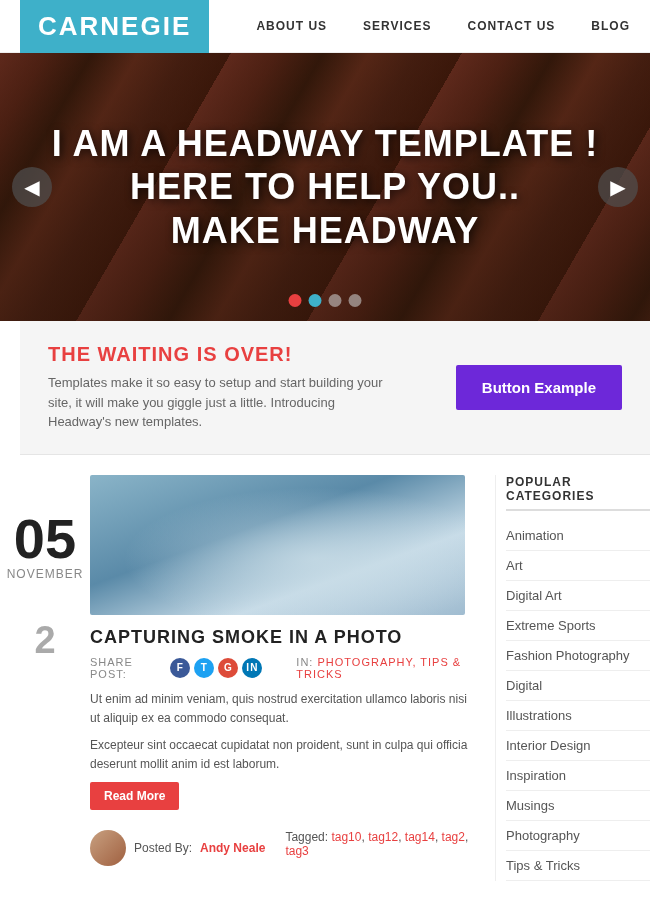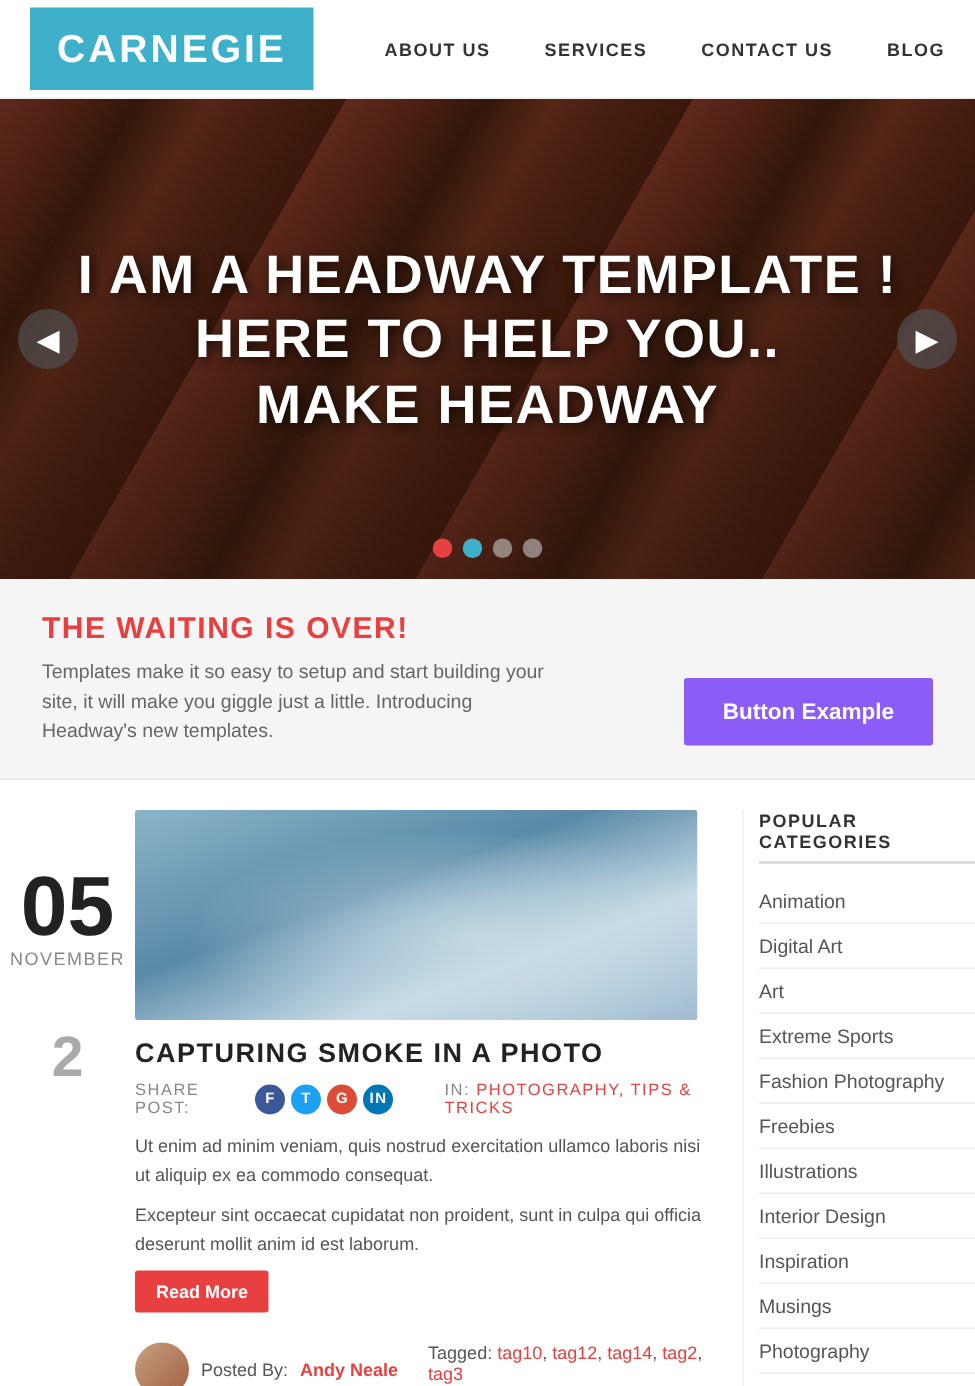--- a/index.html
+++ b/index.html
@@ -4,21 +4,21 @@
   <style>
     * { box-sizing: border-box; margin: 0; padding: 0; }
     body { font-family: Arial, sans-serif; width: 650px; background: #fff; overflow-x: hidden; }
 
     
     .header {
       display: flex;
       align-items: center;
       justify-content: space-between;
       padding: 0 20px;
-      height: 66px;
+      height: 53px;
       border-bottom: 1px solid #eee;
     }
     .logo {
       background: #3eb0c9;
       color: #fff;
       font-size: 26px;
       font-weight: 900;
       padding: 12px 18px;
       letter-spacing: 2px;
     }
@@ -31,21 +31,21 @@
       color: #333;
       font-size: 12px;
       font-weight: 600;
       letter-spacing: 1px;
     }
 
     
     .hero {
       position: relative;
       width: 650px;
-      height: 320px;
+      height: 268px;
       overflow: hidden;
       background: #4c1d95;
     }
     .hero-bg {
       width: 100%;
       height: 100%;
       background: linear-gradient(rgba(40,20,10,0.45), rgba(40,20,10,0.6)),
         repeating-linear-gradient(120deg, #8B3A2A 0px, #6B2A1A 40px, #3A1A0A 80px, #7A3520 120px, #5A2515 160px, #4A1A0A 200px);
       display: flex;
       align-items: center;
@@ -97,41 +97,42 @@
       cursor: pointer;
     }
     .hero-dot.active { background: #e84040; }
     .hero-dot.blue { background: #3eb0c9; }
 
     
     .promo-bar {
       background: #f5f5f5;
       padding: 22px 28px;
       display: flex;
-      align-items: flex-end;
+      align-items: center;
       justify-content: space-between;
       border-bottom: 1px solid #e5e5e5;
+      margin-left: 20px;
     }
     .promo-text h2 {
       font-size: 20px;
       font-weight: 700;
       color: #333;
       text-transform: uppercase;
       letter-spacing: 1px;
       margin-bottom: 7px;
     }
     .promo-text h2 span { color: #e84040; }
     .promo-text p {
       font-size: 13px;
       color: #666;
       max-width: 340px;
       line-height: 1.5;
     }
     .promo-btn {
-      background: #8b5cf6;
+      background: #6d28d9;
       color: #fff;
       border: none;
       padding: 14px 26px;
       font-size: 15px;
       font-weight: 700;
       cursor: pointer;
       border-radius: 2px;
       white-space: nowrap;
     }
 
@@ -390,25 +391,25 @@
         <a href="#">tag14</a>,
         <a href="#">tag2</a>,<br>
         <a href="#">tag3</a>
       </div>
     </div>
   </div>
 
   <div class="sidebar">
     <div class="sidebar-title">POPULAR CATEGORIES</div>
     <div class="sidebar-item">Animation</div>
+    <div class="sidebar-item">Art</div>
     <div class="sidebar-item">Digital Art</div>
-    <div class="sidebar-item">Art</div>
     <div class="sidebar-item">Extreme Sports</div>
     <div class="sidebar-item">Fashion Photography</div>
-    <div class="sidebar-item">Freebies</div>
+    <div class="sidebar-item">Digital</div>
     <div class="sidebar-item">Illustrations</div>
     <div class="sidebar-item">Interior Design</div>
     <div class="sidebar-item">Inspiration</div>
     <div class="sidebar-item">Musings</div>
     <div class="sidebar-item">Photography</div>
     <div class="sidebar-item">Tips &amp; Tricks</div>
 
   </div>
 
 </div>

